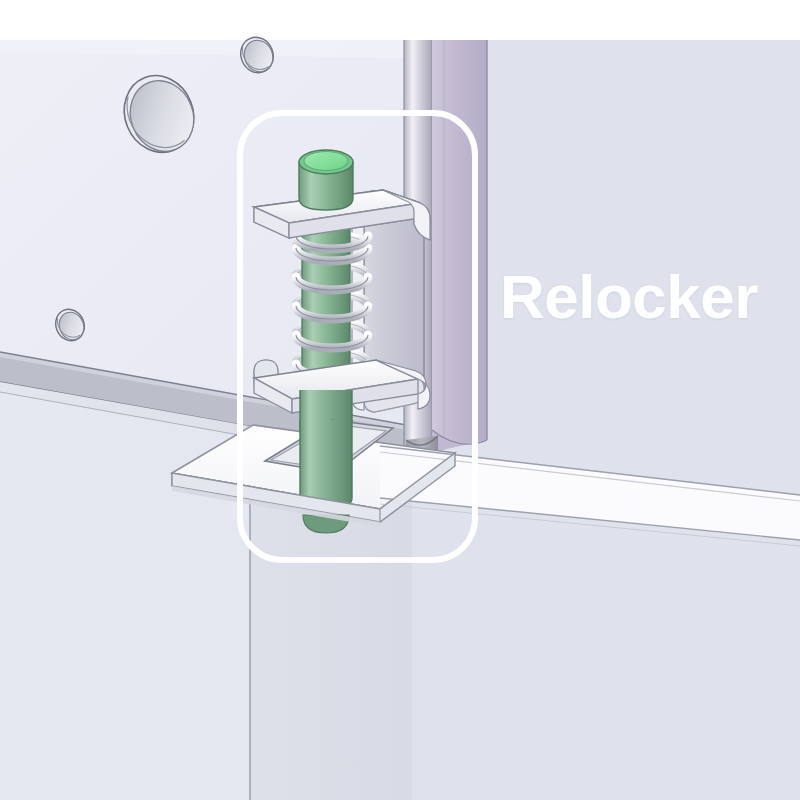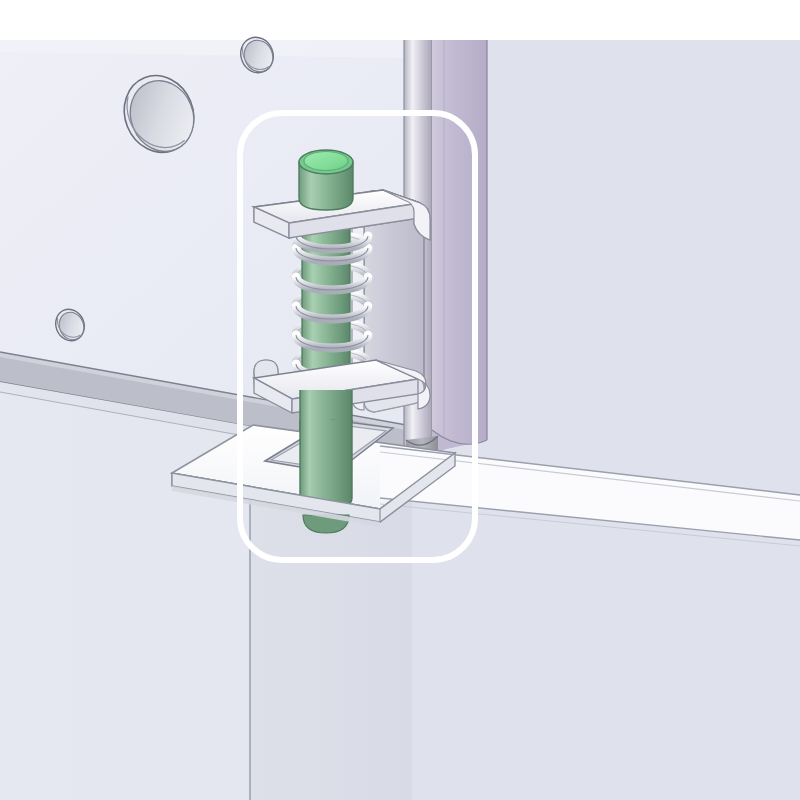--- a/index.html
+++ b/index.html
@@ -298,14 +298,15 @@
         <path d="M172,486 L380,522 L380,527 L172,491 Z" fill="#d5d8e1" opacity="0.9"></path>
       </g>
 
       <g>
         <rect x="240" y="113" width="235" height="447" rx="42" ry="42" fill="none" stroke="#ffffff" stroke-width="6"></rect>
       </g>
 
     </svg>
   </div>
 
+  <div id="label">Relocker</div>
 
 </div>
 
 </body></html>

